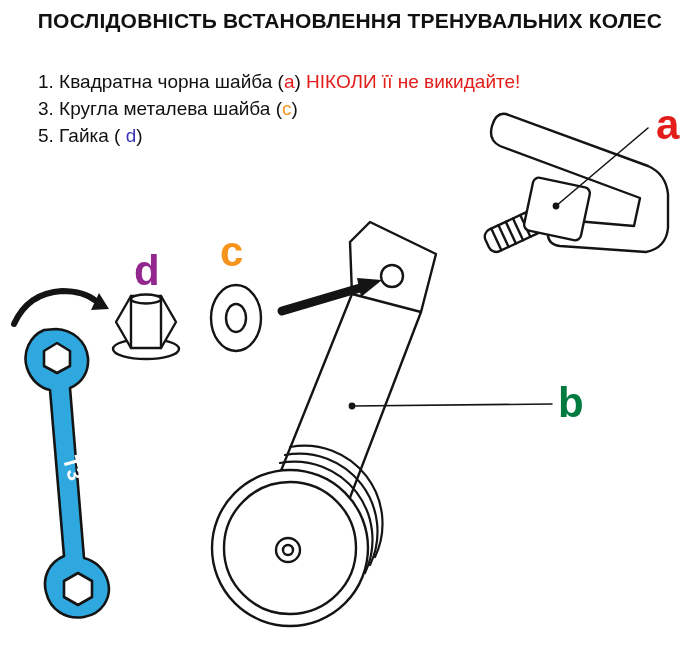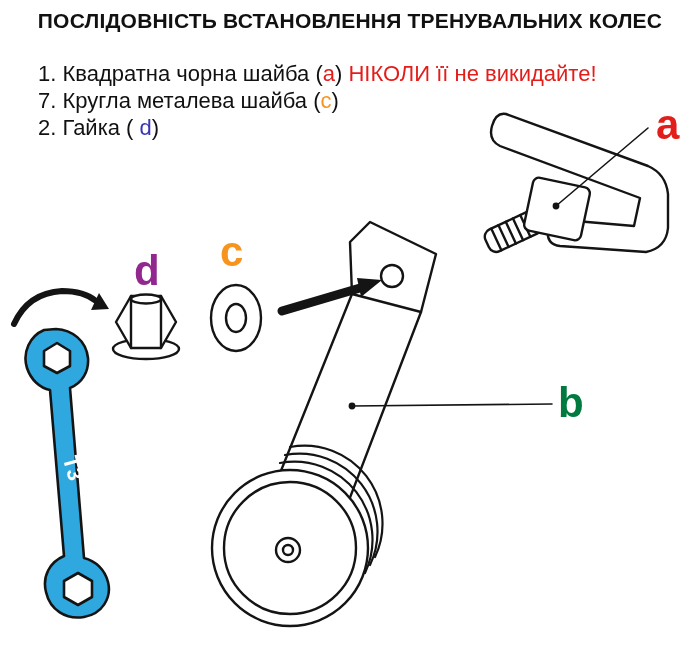--- a/index.html
+++ b/index.html
@@ -4,42 +4,42 @@
 <style>
   * { margin:0; padding:0; box-sizing:border-box; }
   html,body { background:#ffffff; }
   body { width:700px; height:648px; font-family:"Liberation Sans", sans-serif; }
   .page { position:relative; width:700px; height:648px; background:#fff; overflow:hidden; }
   .title {
     position:absolute; top:9px; left:0; width:100%;
     text-align:center; font-size:21px; font-weight:bold; color:#111;
     letter-spacing:.2px;
   }
-  .steps { position:absolute; top:60px; left:38px; font-size:22px; color:#111; }
+  .steps { position:absolute; top:68px; left:38px; font-size:19px; color:#111; }
   .step { height:27px; line-height:27px; white-space:pre; }
   .k-red    { color:var(--red); }
   .k-green  { color:var(--green); }
   .k-orange { color:var(--orange); }
   .k-blue   { color:var(--blue); }
   .warn     { color:var(--red); }
   svg.diagram { position:absolute; left:0; top:0; }
   .biglabel { font-family:"Liberation Sans", sans-serif; font-size:42px; font-weight:bold; }
   .wrench-text { font-family:"Liberation Sans", sans-serif; font-size:21px; font-weight:bold; }
 </style>
 </head>
 <body>
 
 <div class="page">
 
   <div class="title">ПОСЛІДОВНІСТЬ ВСТАНОВЛЕННЯ ТРЕНУВАЛЬНИХ КОЛЕС</div>
 
   <div class="steps">
     <div class="step"><span>1. Квадратна чорна шайба (</span><span class="k-red">a</span><span>) </span><span class="warn">НІКОЛИ її не викидайте!</span></div>
-    <div class="step"><span>7. Кругла металева шайба (</span><span class="k-orange">c</span><span>)</span></div>
-    <div class="step"><span>2. Гайка ( </span><span class="k-blue">d</span><span>)</span></div>
+    <div class="step"><span>3. Кругла металева шайба (</span><span class="k-orange">c</span><span>)</span></div>
+    <div class="step"><span>5. Гайка ( </span><span class="k-blue">d</span><span>)</span></div>
   </div>
 
   <svg class="diagram" width="700" height="648" viewBox="0 0 700 648">
 
     <g fill="#ffffff" stroke="#141414" stroke-width="2.4" stroke-linejoin="round" stroke-linecap="round">
 
       <path d="M 506,114 L 648,166 Q 666,174 668,194 L 668,228 Q 666,248 646,252 L 560,246 Q 546,244 548,230 Q 550,218 564,220 L 634,226 L 640,198 L 500,146 Q 488,140 492,126 Q 496,112 506,114 Z"></path>
 
       <g transform="rotate(-25 538 220)">
         <rect x="482" y="208" width="58" height="24" rx="8"></rect>

